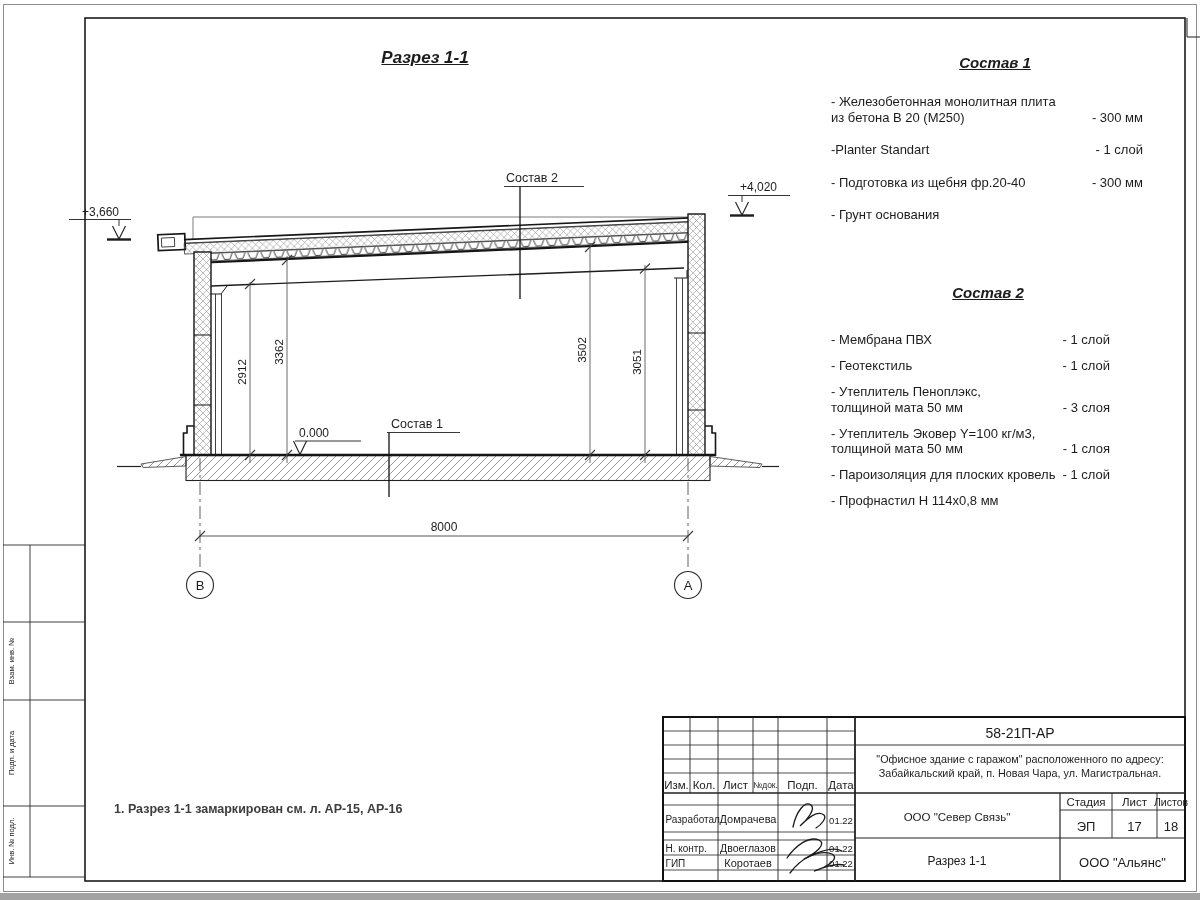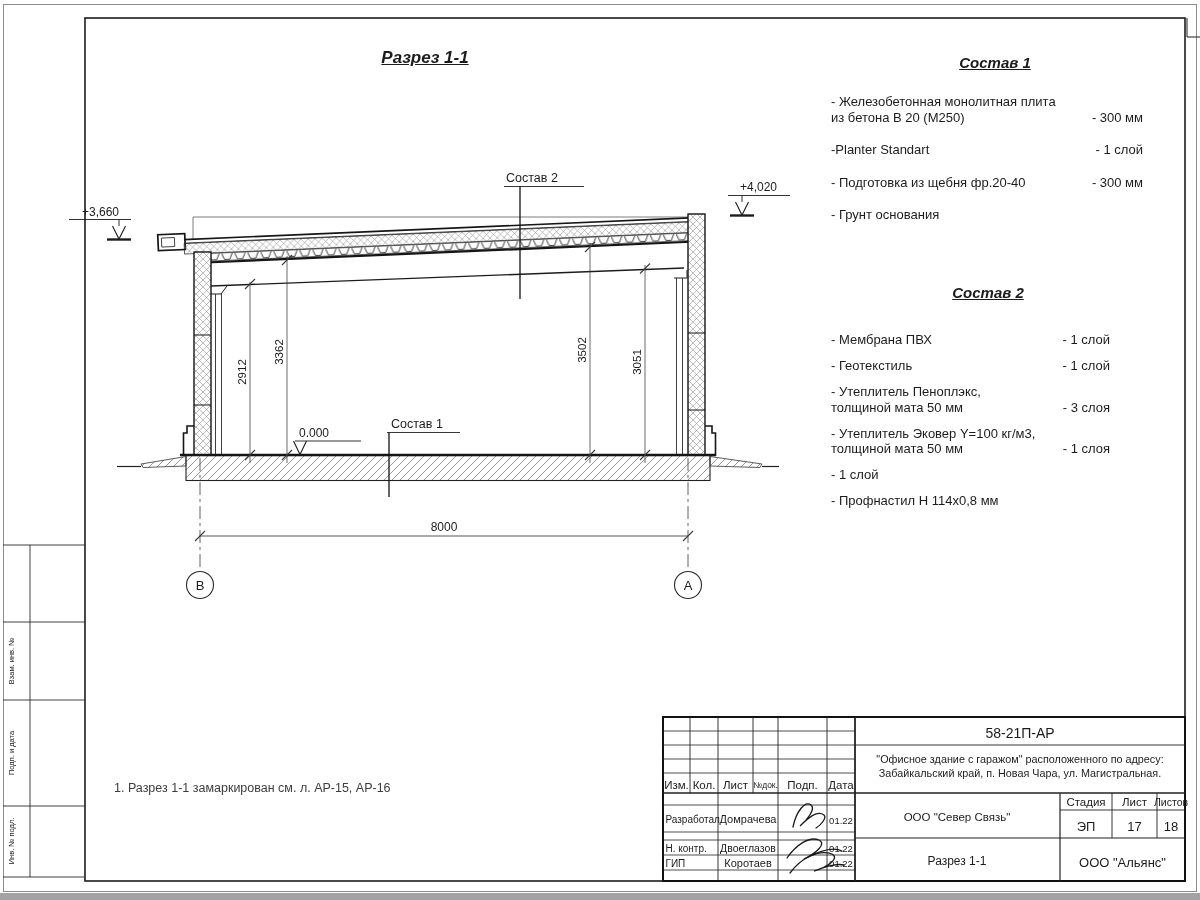--- a/index.html
+++ b/index.html
@@ -287,23 +287,24 @@
     <span class="spec-label">- Утеплитель Пеноплэкс,
 толщиной мата 50 мм</span>
     <span class="spec-value">- 3  слоя</span>
   </div>
   <div class="spec-item">
     <span class="spec-label">- Утеплитель Эковер Y=100 кг/м3,
 толщиной мата 50 мм</span>
     <span class="spec-value">- 1 слоя</span>
   </div>
   <div class="spec-item">
+    <span class="spec-label">- Пароизоляция для плоских кровель</span>
     <span class="spec-value">- 1 слой</span>
   </div>
   <div class="spec-item">
     <span class="spec-label">- Профнастил Н 114х0,8 мм</span>
     <span class="spec-value"></span>
   </div>
 </div>
 
-<div class="ov note-text" style="left:114px;top:781px;">1. Разрез 1-1 замаркирован см. л. АР-15, АР-16</div>
+<div class="ov note-text" style="left:114px;top:802px;font-weight:bold;">1. Разрез 1-1 замаркирован см. л. АР-15, АР-16</div>
 
 </div>
 
 </body></html>

